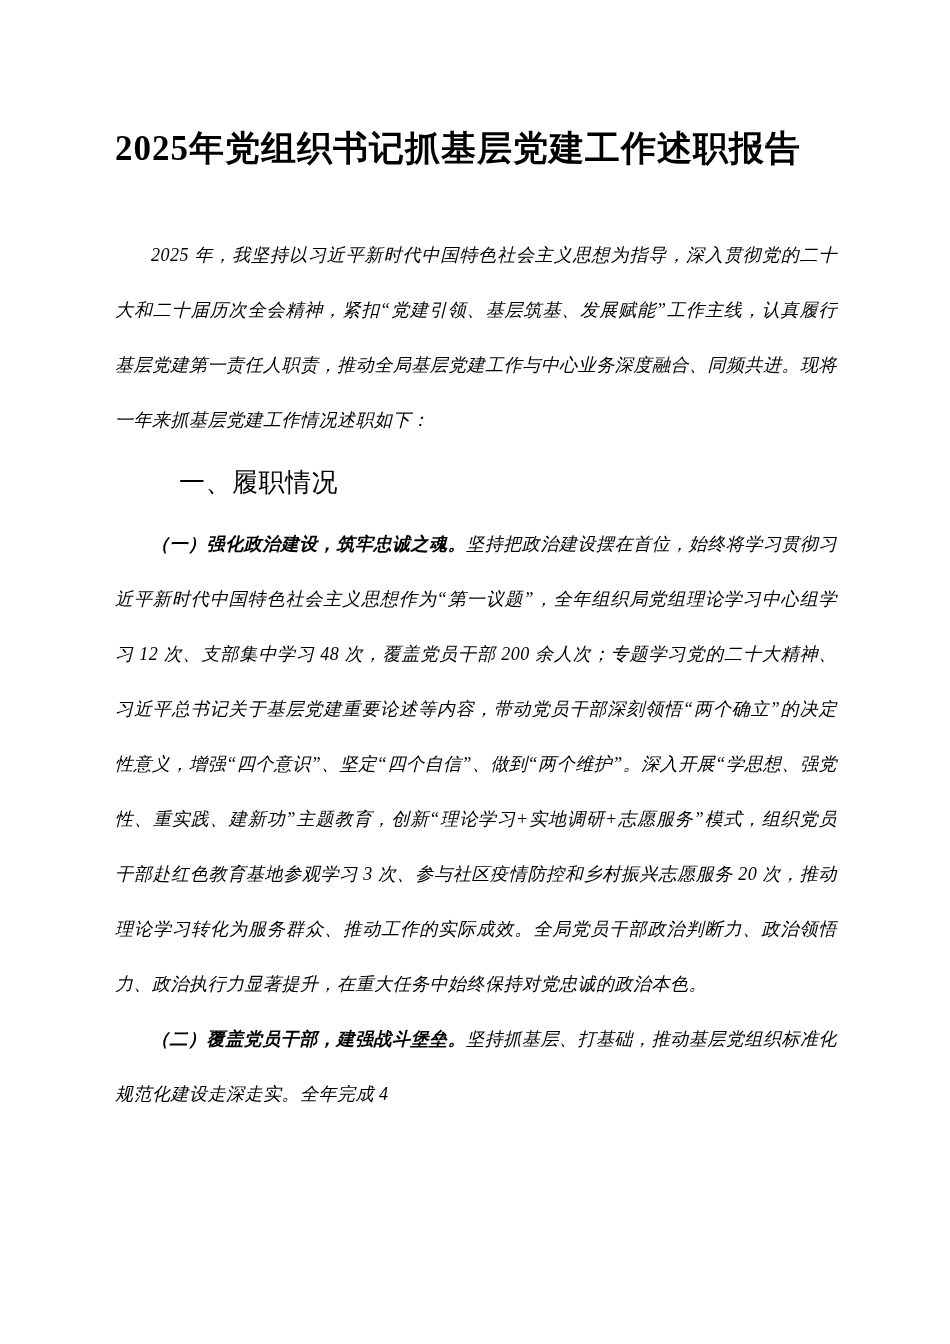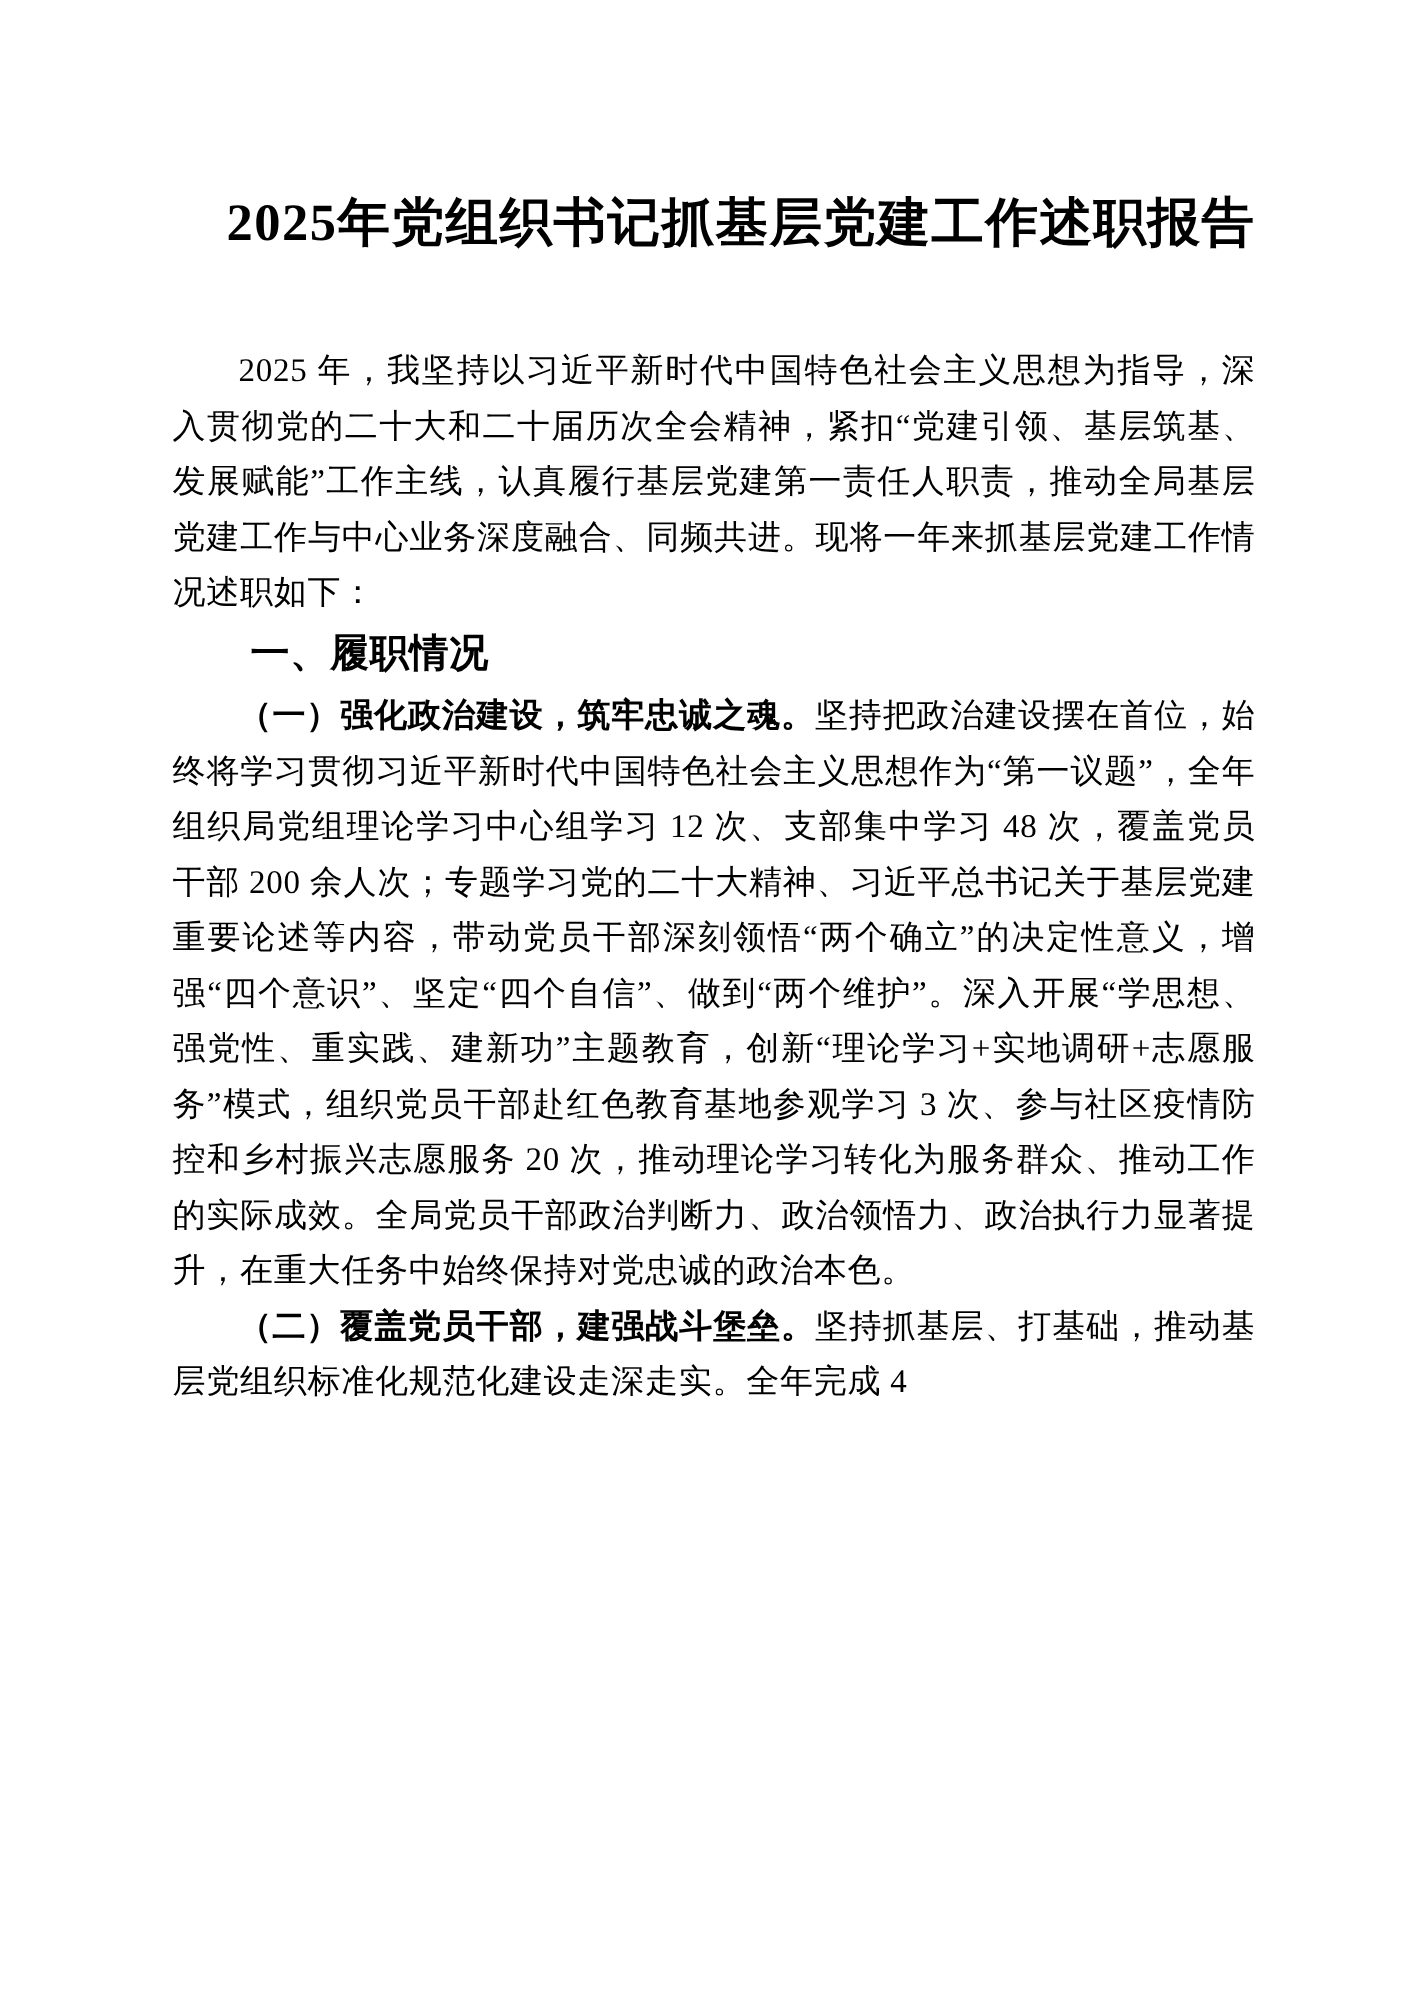--- a/index.html
+++ b/index.html
@@ -15,41 +15,42 @@
       color: #000000;
     }
     .page {
       width: 950px;
       min-height: 1344px;
       background: #ffffff;
       padding: 126px 113px 60px 115px;
     }
     .doc-title {
       margin: 0 0 56px 0;
-      text-align: right;
+      text-align: left;
       font-size: 35px;
       font-weight: bold;
       line-height: 46px;
       letter-spacing: 1px;
       font-family: "Liberation Serif", "DejaVu Serif", serif;
     }
     .para {
       margin: 0;
-      font-size: 22px;
-      line-height: 37px;
+      font-size: 18px;
+      line-height: 55px;
       text-align: justify;
       text-indent: 2em;
       letter-spacing: 0.5px;
+      font-style: italic;
     }
     .section-heading {
-      margin: 0;
+      margin: 12px;
       font-size: 26px;
       line-height: 45px;
       text-indent: 2em;
-      font-weight: bold;
+      font-weight: normal;
       font-family: "Liberation Sans", "DejaVu Sans", sans-serif;
       letter-spacing: 0.5px;
     }
     .lead-bold {
       font-weight: bold;
     }
   </style>
 </head>
 <body>
 

